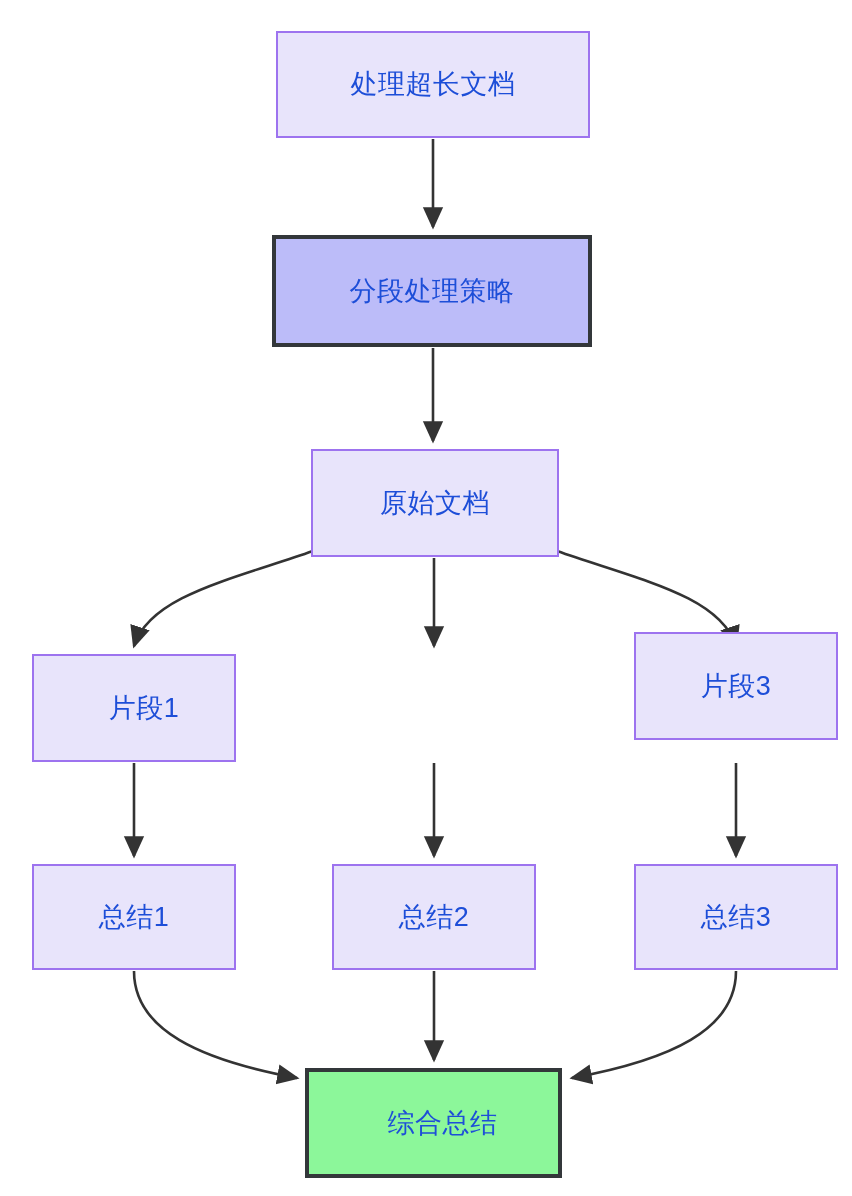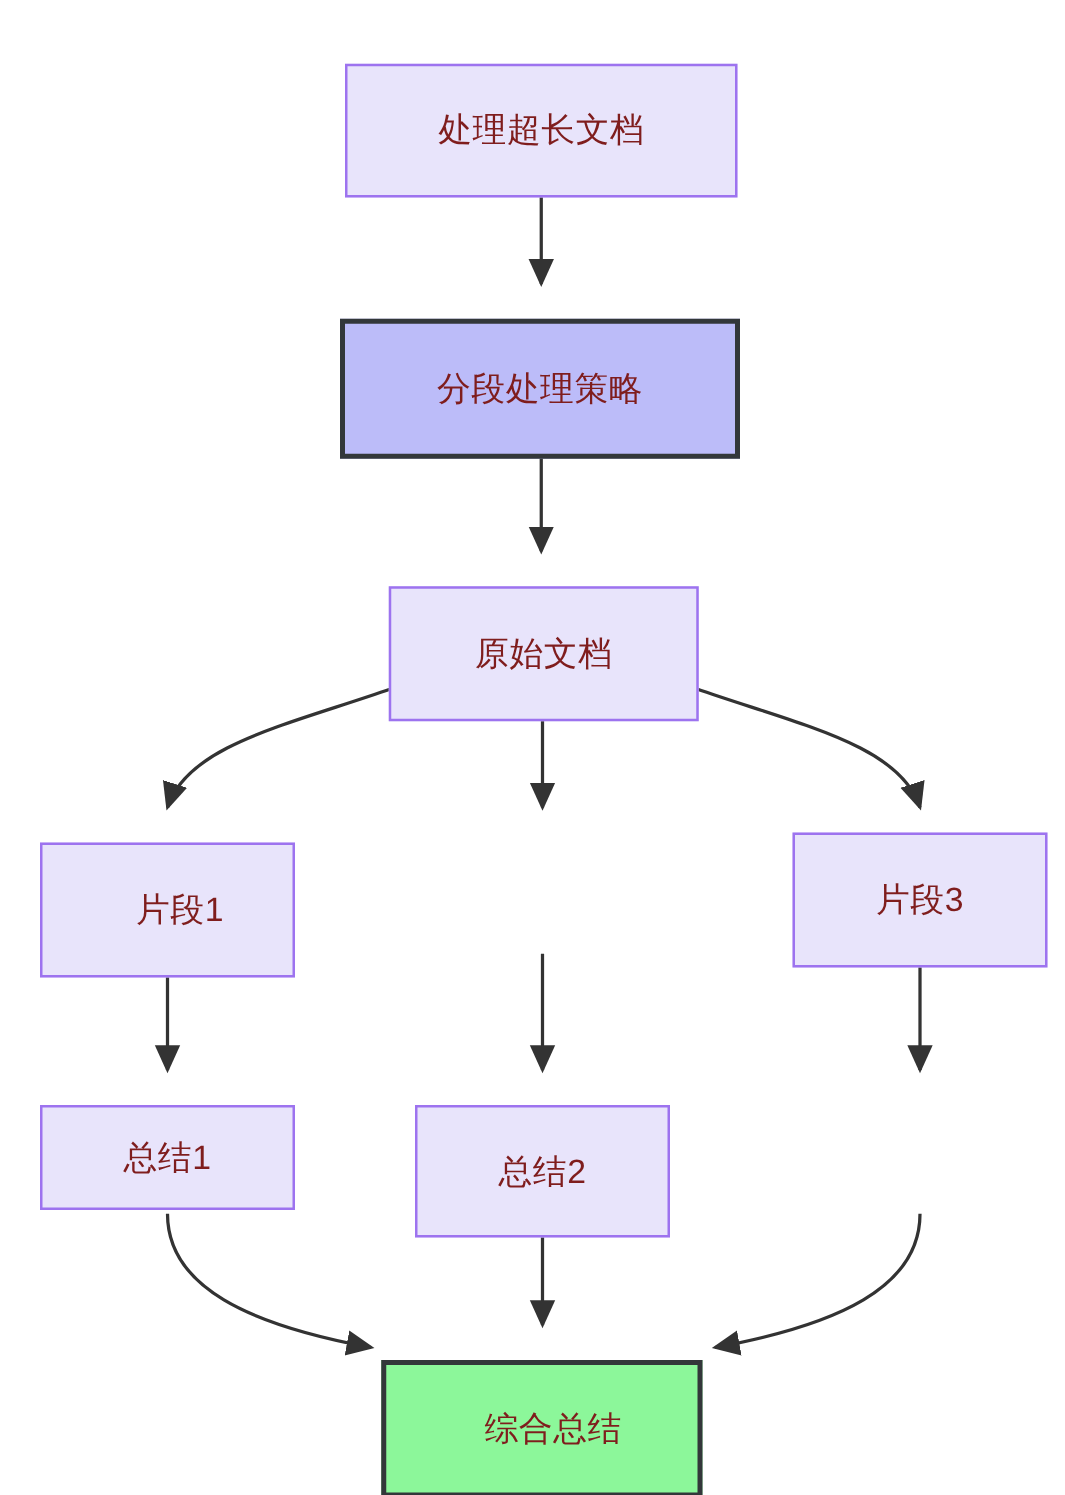--- a/index.html
+++ b/index.html
@@ -29,26 +29,25 @@
     height: 1196px;
     pointer-events: none;
   }
   .node {
     position: absolute;
     box-sizing: border-box;
     display: flex;
     align-items: center;
     justify-content: center;
     text-align: center;
-    color: #7f1d1d;
+    color: #1d4ed8;
     font-size: 27px;
     line-height: 1.2;
     letter-spacing: 0.5px;
     white-space: nowrap;
-    margin-top: 20px;
   }
   .node-normal {
     background: #e8e4fb;
     border: 2px solid #9d73ef;
   }
   .node-emphasis {
     background: #bcbcf9;
     border: 4px solid #33373a;
   }
   .node-result {
@@ -59,22 +58,22 @@
   .node-label {
     display: block;
   }
 
   
   #node-long-doc      { left: 276px; top: 31px;   width: 314px; height: 107px; }
   #node-strategy      { left: 272px; top: 235px;  width: 320px; height: 112px; }
   #node-source-doc    { left: 311px; top: 449px;  width: 248px; height: 108px; }
   #node-fragment-1    { left: 32px;  top: 654px;  width: 204px; height: 108px; padding-left: 20px; }
   #node-fragment-2    { left: 332px; top: 654px;  width: 204px; height: 108px; }
-  #node-fragment-3    { left: 634px; top: 646px;  width: 204px; height: 108px; }
-  #node-summary-1     { left: 32px;  top: 864px;  width: 204px; height: 84px; }
+  #node-fragment-3    { left: 634px; top: 632px;  width: 204px; height: 108px; }
+  #node-summary-1     { left: 32px;  top: 864px;  width: 204px; height: 106px; }
   #node-summary-2     { left: 332px; top: 864px;  width: 204px; height: 106px; text-align: center; }
   #node-summary-3     { left: 634px; top: 864px;  width: 204px; height: 106px; }
   #node-final-summary { left: 305px; top: 1068px; width: 257px; height: 110px; }
 </style>
 </head>
 <body>
 
 <div id="diagram-canvas">
 
   <svg id="edge-layer" viewBox="0 0 852 1196" width="852" height="1196">
@@ -129,18 +128,21 @@
   </div>
 
   <div id="node-summary-1" class="node node-normal">
     <span class="node-label">总结1</span>
   </div>
 
   <div id="node-summary-2" class="node node-normal">
     <span class="node-label">总结2</span>
   </div>
 
+  <div id="node-summary-3" class="node node-normal">
+    <span class="node-label">总结3</span>
+  </div>
 
   <div id="node-final-summary" class="node node-result">
     <span class="node-label">综合总结</span>
   </div>
 
 </div>
 
 </body></html>

